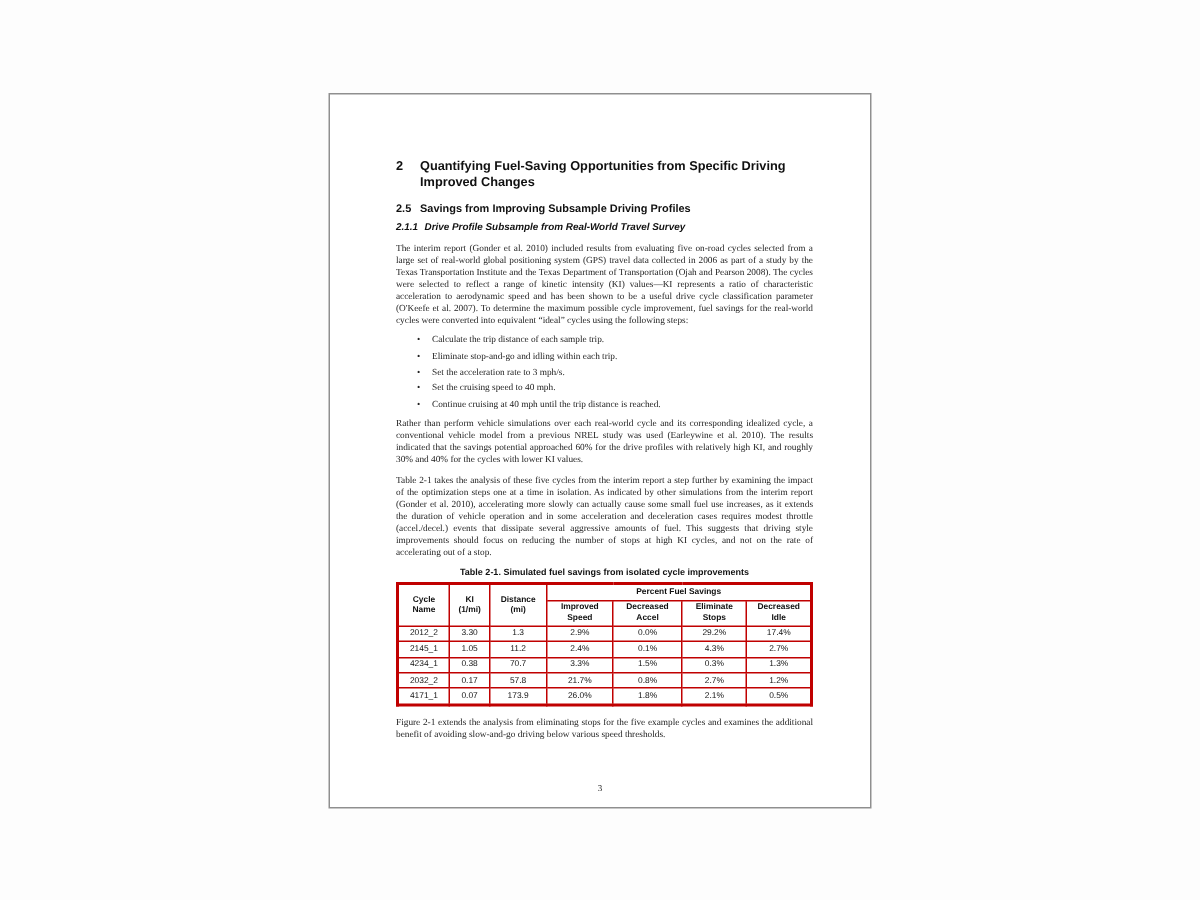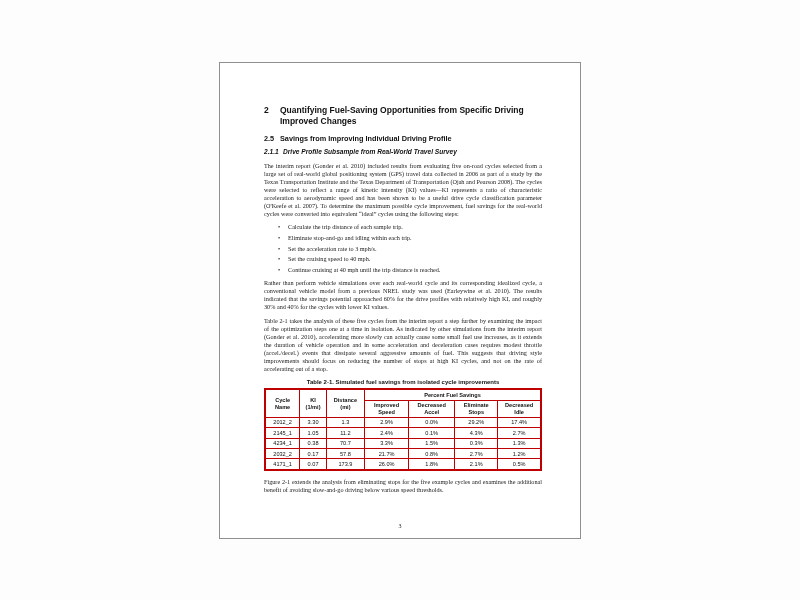--- a/index.html
+++ b/index.html
@@ -129,21 +129,21 @@
   <div class="page">
     <div class="content">
 
       <div class="h1">
         <span class="hnum">2</span>
         <span class="htext">Quantifying Fuel-Saving Opportunities from Specific Driving Improved Changes</span>
       </div>
 
       <div class="h2">
         <span class="hnum">2.5</span>
-        <span class="htext">Savings from Improving Individual Driving Profile</span>
+        <span class="htext">Savings from Improving Subsample Driving Profiles</span>
       </div>
 
       <div class="h3">
         <span class="hnum">2.1.1</span>
         <span class="htext">Drive Profile Subsample from Real-World Travel Survey</span>
       </div>
 
       <p class="para">The interim report (Gonder et al. 2010) included results from evaluating five on-road cycles selected from a large set of real-world global positioning system (GPS) travel data collected in 2006 as part of a study by the Texas Transportation Institute and the Texas Department of Transportation (Ojah and Pearson 2008). The cycles were selected to reflect a range of kinetic intensity (KI) values—KI represents a ratio of characteristic acceleration to aerodynamic speed and has been shown to be a useful drive cycle classification parameter (O'Keefe et al. 2007). To determine the maximum possible cycle improvement, fuel savings for the real-world cycles were converted into equivalent “ideal” cycles using the following steps:</p>
 
       <div class="blist">

